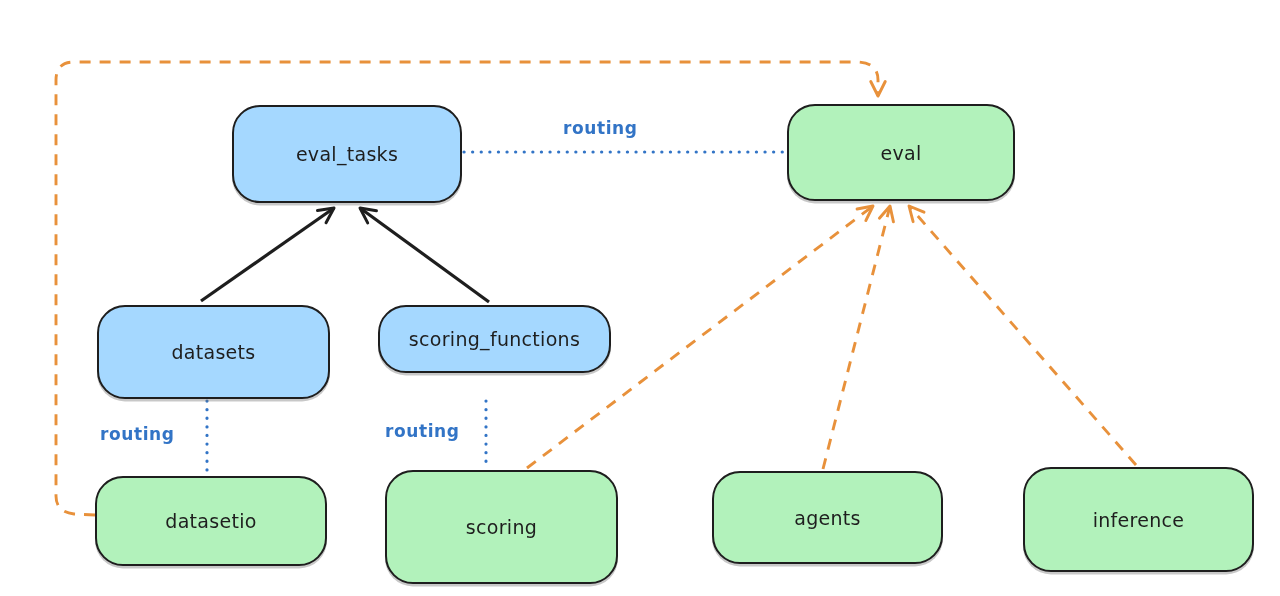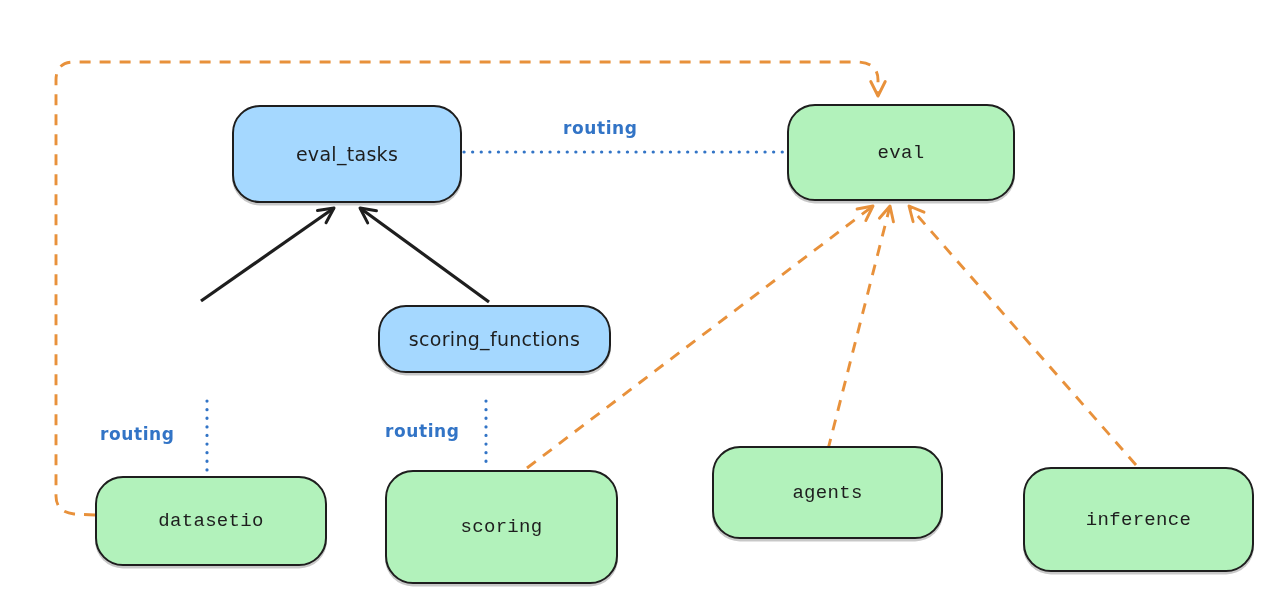--- a/index.html
+++ b/index.html
@@ -32,29 +32,29 @@
     border: 2.5px solid #1e1e1e;
     border-radius: 28px;
     font-size: 19px;
     color: #1e1e1e;
     letter-spacing: 0.3px;
     box-shadow: 0 2.5px 0 rgba(110, 110, 110, 0.38);
     box-sizing: border-box;
     text-align: center;
   }
   .node.blue  { background: #a5d8ff; align-items: center; }
-  .node.green { background: #b2f2bb; font-family: Liberation Mono, monospace; }
+  .node.green { background: #b2f2bb; }
 
   .node-eval-tasks        { left: 232px;  top: 105px; width: 230px; height: 98px; }
   .node-eval              { left: 787px;  top: 104px; width: 228px; height: 97px; }
   .node-datasets          { left: 97px;   top: 305px; width: 233px; height: 94px; }
   .node-scoring-functions { left: 378px;  top: 305px; width: 233px; height: 68px; }
   .node-datasetio         { left: 95px;   top: 476px; width: 232px; height: 90px; }
   .node-scoring           { left: 385px;  top: 470px; width: 233px; height: 114px; }
-  .node-agents            { left: 712px;  top: 446px; width: 231px; height: 93px; }
+  .node-agents            { left: 712px;  top: 471px; width: 231px; height: 93px; }
   .node-inference         { left: 1023px; top: 467px; width: 231px; height: 105px; }
 
   .edge-label {
     position: absolute;
     z-index: 3;
     color: #3274c6;
     font-size: 17px;
     font-weight: 600;
     letter-spacing: 0.6px;
     width: 110px;
@@ -91,20 +91,23 @@
     <line x1="1136" y1="465" x2="909" y2="206" stroke="#e8913b" stroke-width="2.9" stroke-dasharray="11 9" marker-end="url(#arrow-orange)"></line>
     <path d="M 95,515 L 74,514 Q 56,512 56,496 L 56,80 Q 56,62 74,62 L 858,62 Q 878,63 878,80 L 878,96" fill="none" stroke="#e8913b" stroke-width="2.9" stroke-dasharray="11 9" marker-end="url(#arrow-orange)"></path>
   </svg>
 
   <div class="node blue node-eval-tasks">
     <span>eval_tasks</span>
   </div>
   <div class="node green node-eval">
     <span>eval</span>
   </div>
+  <div class="node blue node-datasets">
+    <span>datasets</span>
+  </div>
   <div class="node blue node-scoring-functions">
     <span>scoring_functions</span>
   </div>
   <div class="node green node-datasetio">
     <span>datasetio</span>
   </div>
   <div class="node green node-scoring">
     <span>scoring</span>
   </div>
   <div class="node green node-agents">

